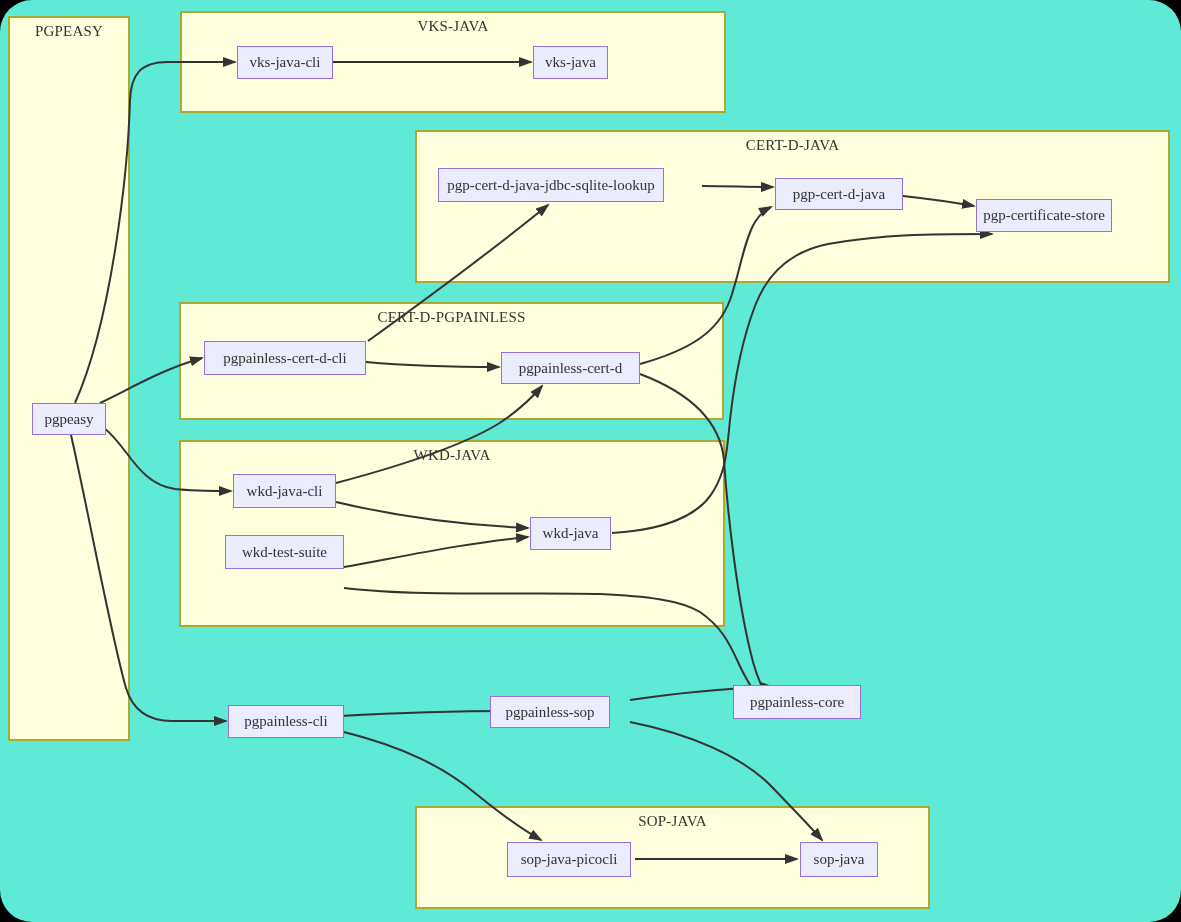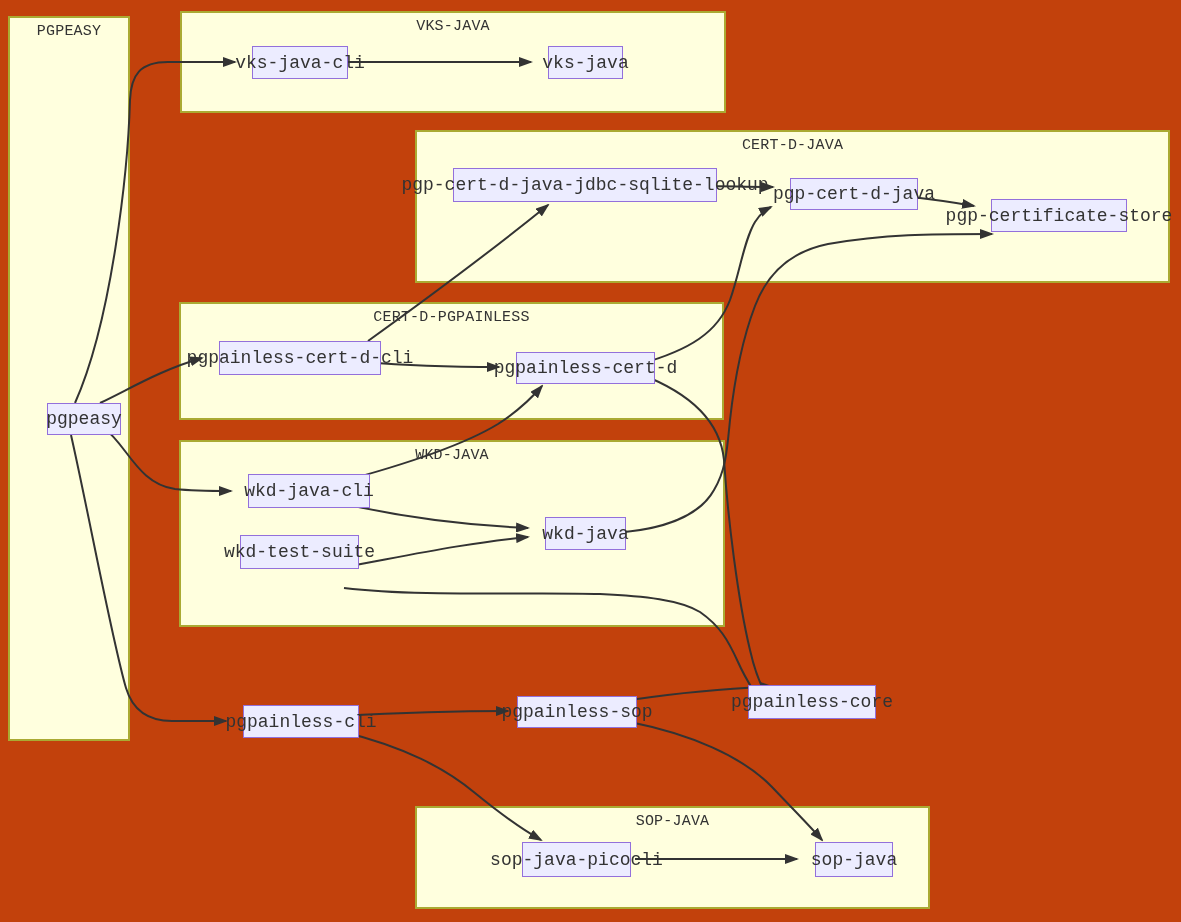--- a/index.html
+++ b/index.html
@@ -1,22 +1,23 @@
 <!DOCTYPE html>
 <html><head>
 <meta charset="utf-8">
 <style>
   html, body { margin: 0; padding: 0; background: #000; }
   #stage {
     position: relative;
     width: 1181px;
     height: 922px;
-    background: #c2410c;
-    font-family: Liberation Mono, monospace;
+    background: #5eead4;
+    font-family: Liberation Serif, serif;
     overflow: hidden;
+    border-radius: 32px;
   }
   .cluster {
     position: absolute;
     box-sizing: border-box;
     background: #ffffde;
     border: 2px solid #aaaa33;
   }
   .cluster-title {
     position: absolute;
     top: 5px;
@@ -27,27 +28,26 @@
     color: #333333;
     letter-spacing: 0.2px;
     white-space: nowrap;
   }
   .node {
     position: absolute;
     box-sizing: border-box;
     background: #ECECFF;
     border: 1px solid #9370DB;
     color: #333333;
-    font-size: 18px;
+    font-size: 15px;
     display: flex;
     align-items: center;
     justify-content: center;
     white-space: nowrap;
     z-index: 3;
-    margin-left: 15px;
   }
   #edges-layer {
     position: absolute;
     left: 0; top: 0;
     width: 1181px;
     height: 922px;
     z-index: 2;
   }
   #edges-layer path.edge {
     fill: none;
@@ -103,26 +103,26 @@
     </div>
     <div class="cluster" style="left: 179px; top: 440px; width: 546px; height: 187px;">
       <span class="cluster-title">WKD-JAVA</span>
     </div>
     <div class="cluster" style="left: 415px; top: 806px; width: 515px; height: 103px;">
       <span class="cluster-title">SOP-JAVA</span>
     </div>
     <div class="node" style="left: 32px; top: 403px; width: 74px; height: 32px;">pgpeasy</div>
     <div class="node" style="left: 237px; top: 46px; width: 96px; height: 33px;">vks-java-cli</div>
     <div class="node" style="left: 533px; top: 46px; width: 75px; height: 33px;">vks-java</div>
-    <div class="node" style="left: 438px; top: 168px; width: 264px; height: 34px;">pgp-cert-d-java-jdbc-sqlite-lookup</div>
+    <div class="node" style="left: 438px; top: 168px; width: 226px; height: 34px;">pgp-cert-d-java-jdbc-sqlite-lookup</div>
     <div class="node" style="left: 775px; top: 178px; width: 128px; height: 32px;">pgp-cert-d-java</div>
     <div class="node" style="left: 976px; top: 199px; width: 136px; height: 33px;">pgp-certificate-store</div>
     <div class="node" style="left: 501px; top: 352px; width: 139px; height: 32px;">pgpainless-cert-d</div>
     <div class="node" style="left: 204px; top: 341px; width: 162px; height: 34px;">pgpainless-cert-d-cli</div>
-    <div class="node" style="left: 233px; top: 474px; width: 122px; height: 34px;">wkd-java-cli</div>
+    <div class="node" style="left: 233px; top: 474px; width: 103px; height: 34px;">wkd-java-cli</div>
     <div class="node" style="left: 530px; top: 517px; width: 81px; height: 33px;">wkd-java</div>
     <div class="node" style="left: 225px; top: 535px; width: 119px; height: 34px;">wkd-test-suite</div>
     <div class="node" style="left: 228px; top: 705px; width: 116px; height: 33px;">pgpainless-cli</div>
-    <div class="node" style="left: 502px; top: 696px; width: 120px; height: 32px;">pgpainless-sop</div>
+    <div class="node" style="left: 490px; top: 696px; width: 120px; height: 32px;">pgpainless-sop</div>
     <div class="node" style="left: 733px; top: 685px; width: 128px; height: 34px;">pgpainless-core</div>
-    <div class="node" style="left: 507px; top: 842px; width: 109px; height: 35px;">sop-java-picocli</div>
+    <div class="node" style="left: 507px; top: 842px; width: 124px; height: 35px;">sop-java-picocli</div>
     <div class="node" style="left: 800px; top: 842px; width: 78px; height: 35px;">sop-java</div>
   </div>
 
 </body></html>

